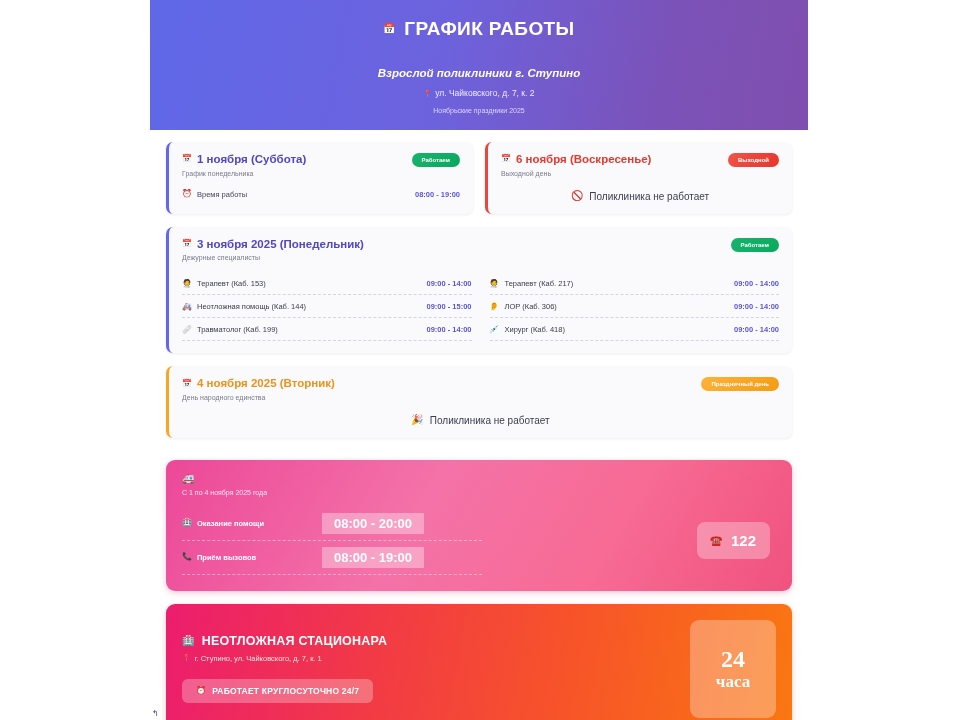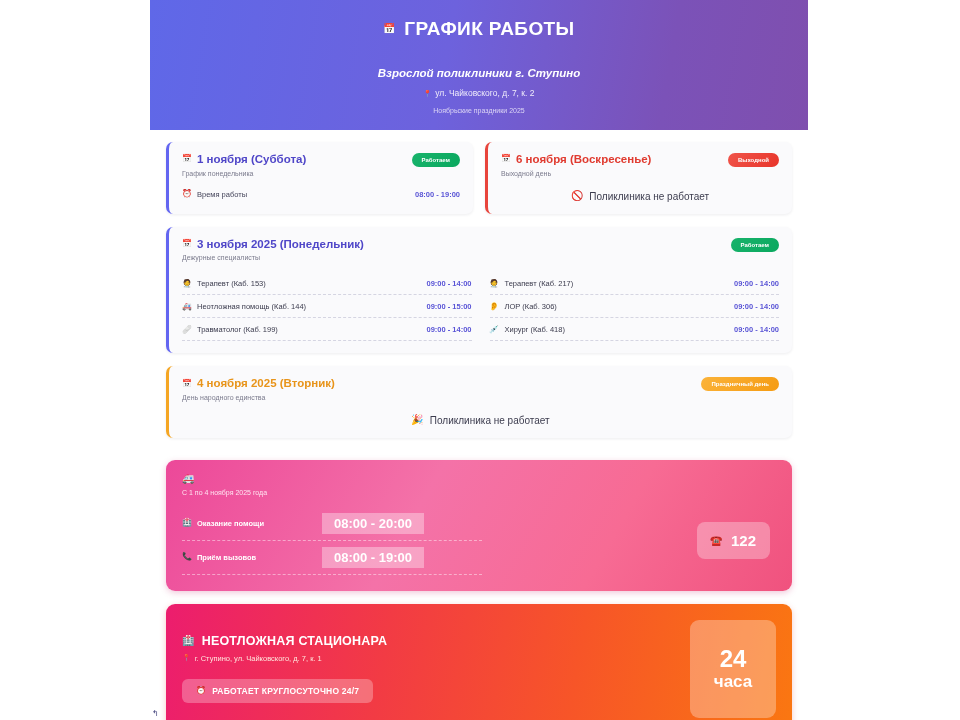--- a/index.html
+++ b/index.html
@@ -181,20 +181,21 @@
     padding: 7px 14px;
     font-size: 8.5px; font-weight: bold; color: #ffffff; letter-spacing: .2px;
   }
   .h24 {
     background: rgba(255,255,255,.3);
     border-radius: 9px;
     width: 86px; height: 98px;
     display: flex; flex-direction: column; align-items: center; justify-content: center;
     gap: 2px;
     flex: 0 0 auto;
+    font-family: Liberation Serif, serif;
   }
   .h24-num { font-size: 24px; font-weight: bold; color: #ffffff; line-height: 1; }
   .h24-word { font-size: 17px; font-weight: bold; color: #ffffff; line-height: 1; }
   .scroll-arrow {
     position: absolute; left: 152px; top: 709px;
     font-size: 8px; color: #3c3c78;
   }
   .emoji { font-size: 10px; line-height: 1; }
   .emoji.sm { font-size: 8px; }
   .emoji.xs { font-size: 7px; }

